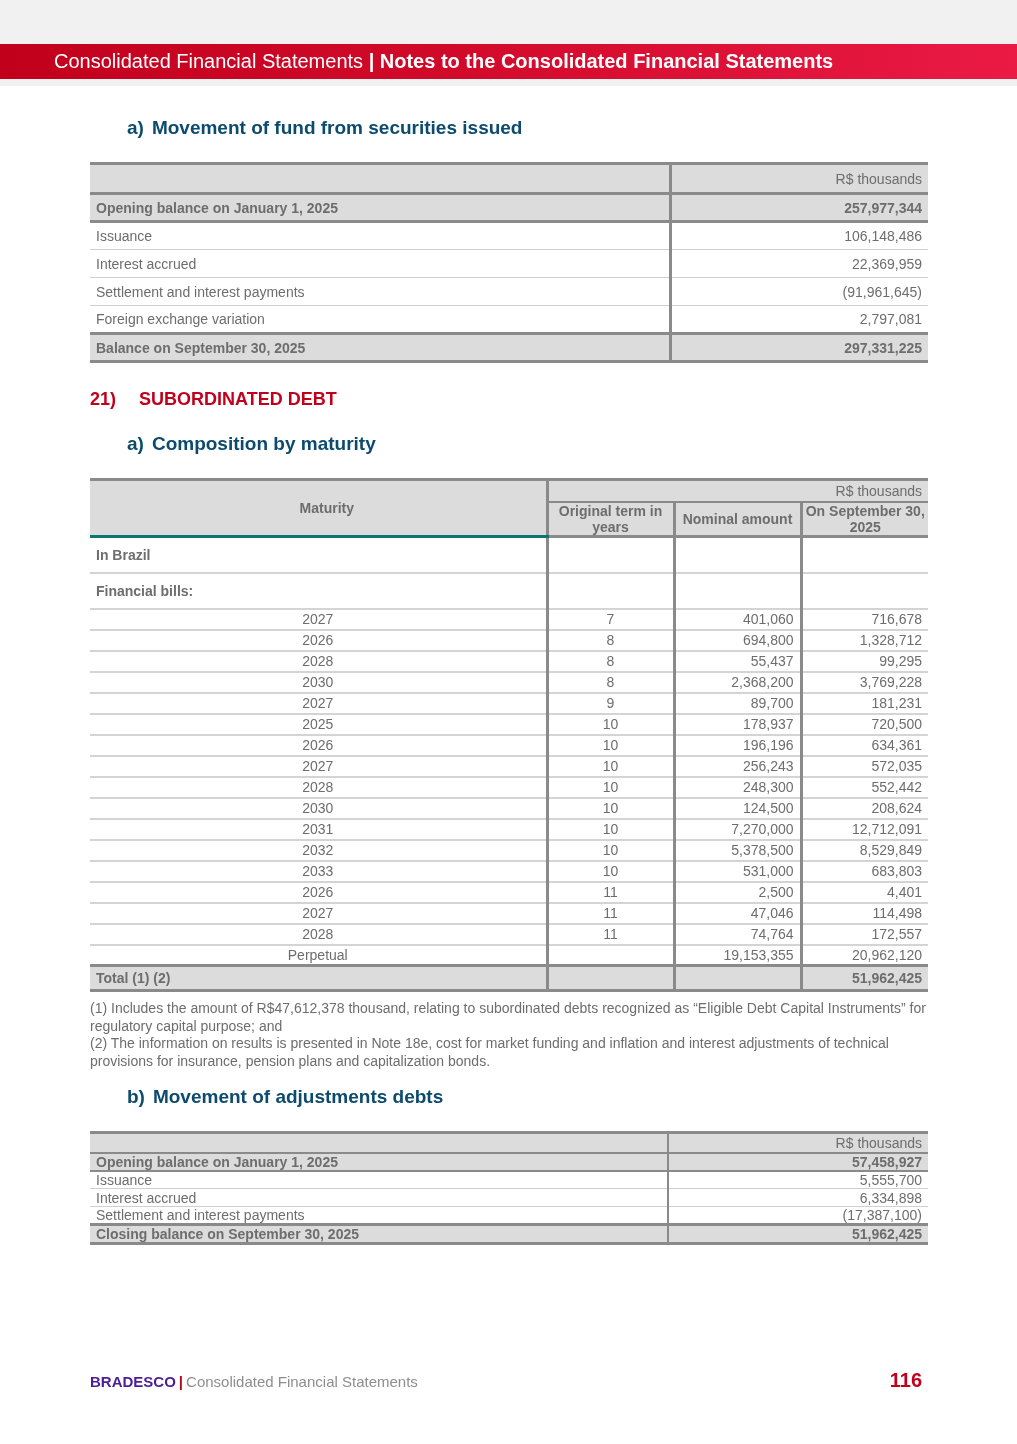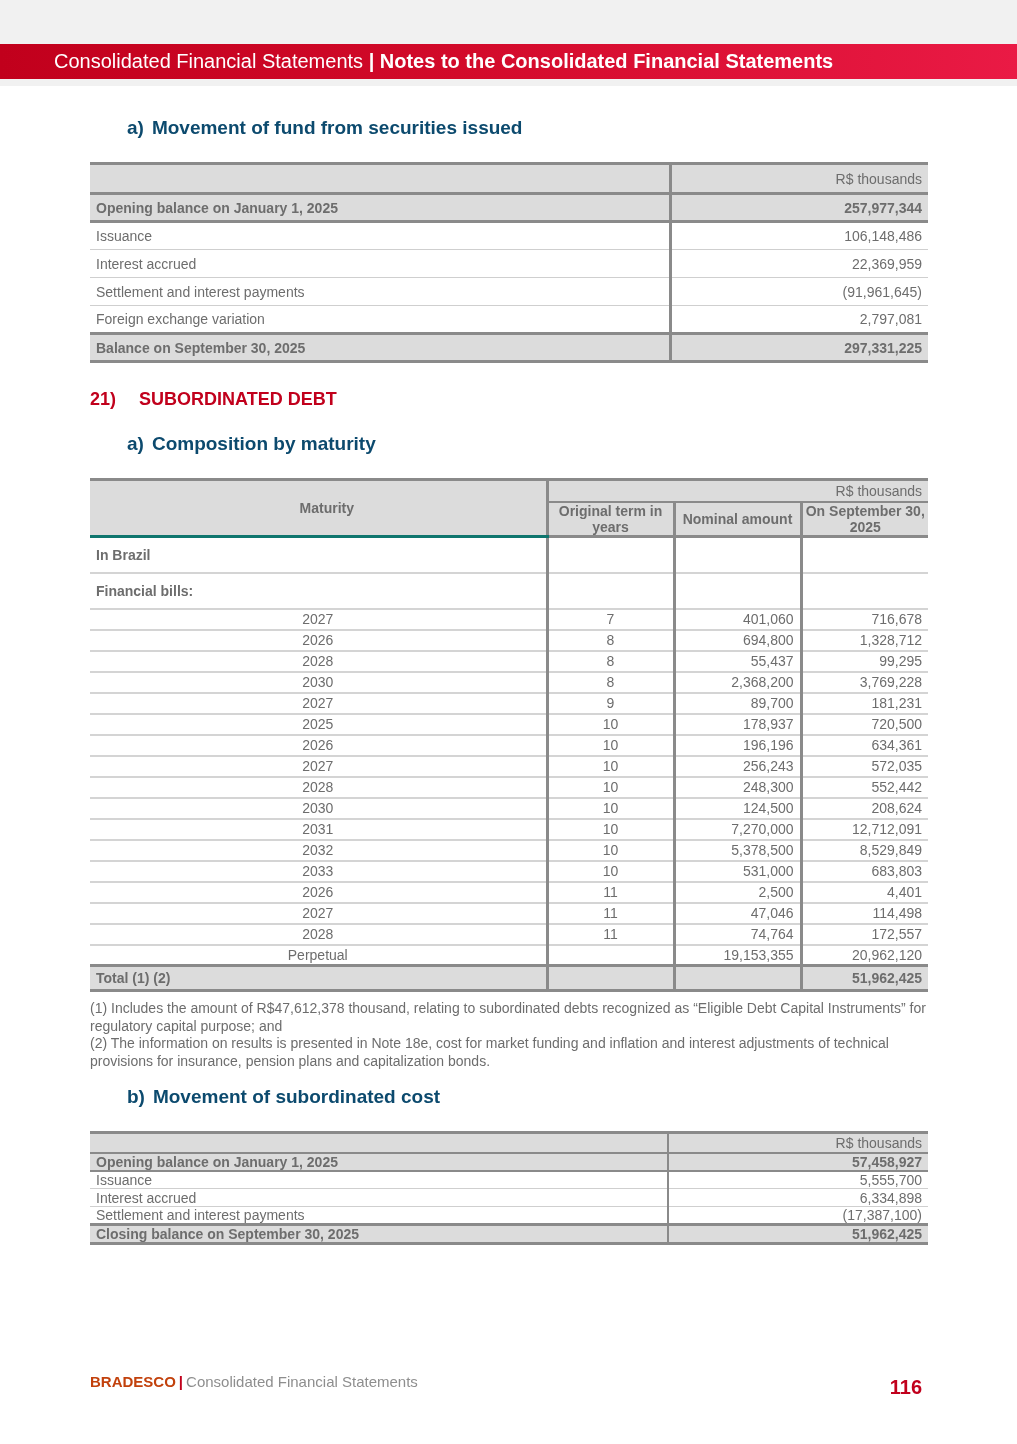--- a/index.html
+++ b/index.html
@@ -56,23 +56,23 @@
 
   
   #t3 { top: 1131px; }
   #t3 td { height: 18px; padding: 0 6px; border-bottom: 1px solid #cfcfcf; font-size: 14px; line-height: 16px; }
   #t3 td.val { text-align: right; border-left: 2px solid #8a8a8a; width: 260px; }
   #t3 tr.hdr td { background: #dcdcdc; border-top: 3px solid #8a8a8a; border-bottom: 2px solid #8a8a8a; height: 20px; }
   #t3 tr.bold td { background: #dcdcdc; font-weight: bold; border-bottom: 2px solid #8a8a8a; }
   #t3 tr.last td { border-top: 3px solid #8a8a8a; border-bottom: 3px solid #8a8a8a; }
 
   .footer-left { position: absolute; left: 90px; top: 1373px; font-size: 15px; color: #8e8e8e; white-space: nowrap; }
-  .footer-left .brand { color: #c2410c; font-weight: bold; }
+  .footer-left .brand { color: #4c1d95; font-weight: bold; }
   .footer-left .sep { color: #c1001c; font-weight: bold; margin: 0 3px; }
-  .page-num { position: absolute; right: 95px; top: 1369px; font-size: 20px; font-weight: bold; color: #c1001c; margin-top: 7px; }
+  .page-num { position: absolute; right: 95px; top: 1369px; font-size: 20px; font-weight: bold; color: #c1001c; }
 </style>
 </head>
 <body>
 
 <div class="top-strip"></div>
 <div class="header-band">
   <span>Consolidated Financial Statements</span>
   <span class="h-sep">|</span>
   <span class="h-strong">Notes to the Consolidated Financial Statements</span>
 </div>
@@ -266,21 +266,21 @@
     </tr>
   </tfoot>
 </table>
 
 <div class="footnotes">
   <div>(1) Includes the amount of R$47,612,378 thousand, relating to subordinated debts recognized as “Eligible Debt Capital Instruments” for regulatory capital purpose; and</div>
   <div>(2) The information on results is presented in Note 18e, cost for market funding and inflation and interest adjustments of technical provisions for insurance, pension plans and capitalization bonds.</div>
 </div>
 
 <div class="sub-title" style="top:1086px;">
-  <span class="lbl">b)</span><span>Movement of subordinated cost</span>
+  <span class="lbl">b)</span><span>Movement of adjustments debts</span>
 </div>
 
 <table id="t3">
   <tbody>
     <tr class="hdr">
       <td></td>
       <td class="val">R$ thousands</td>
     </tr>
     <tr class="bold">
       <td>Opening balance on January 1, 2025</td>

